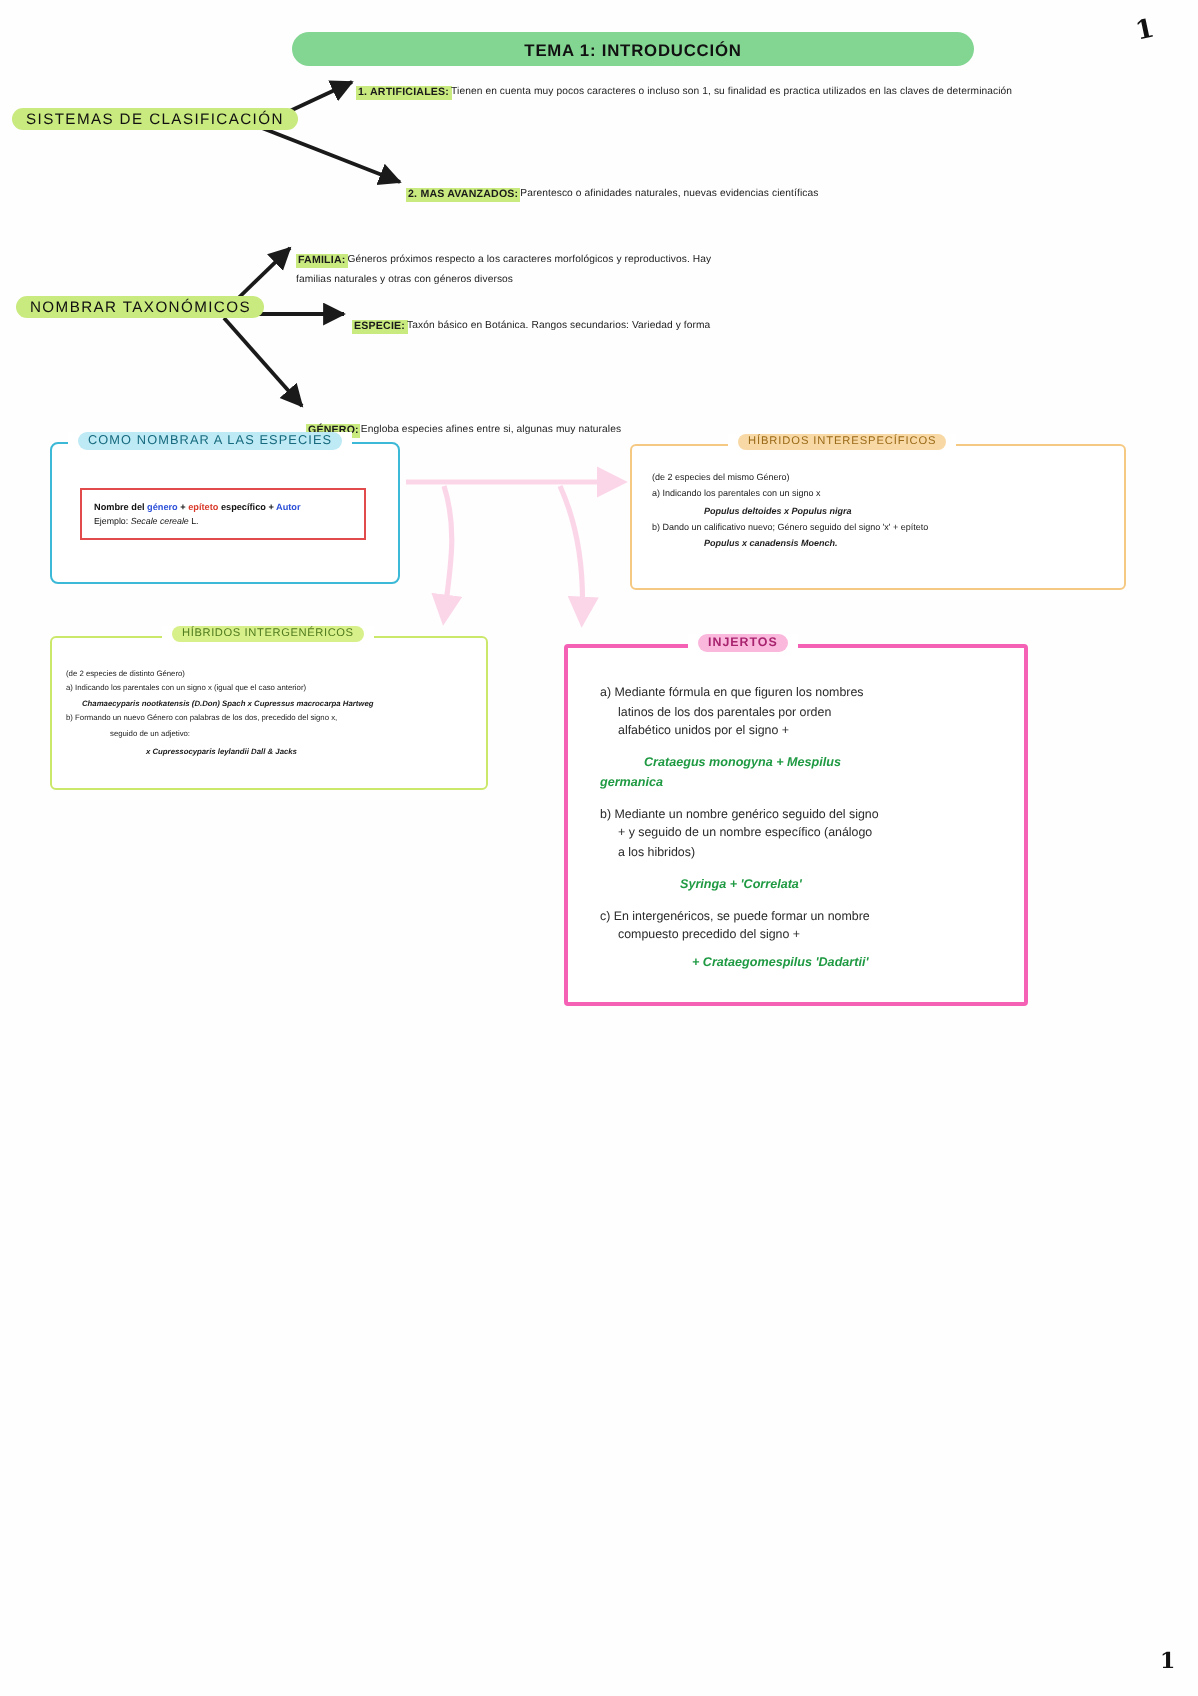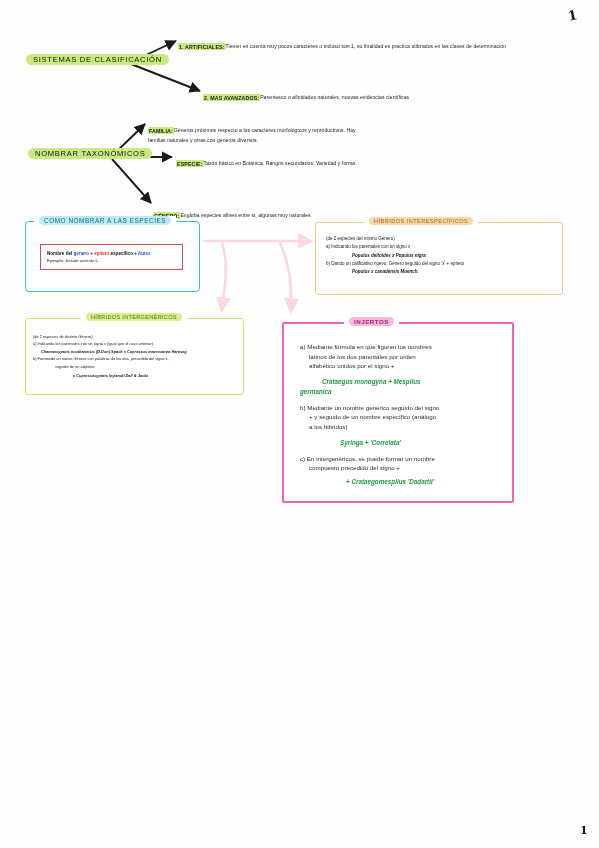--- a/index.html
+++ b/index.html
@@ -65,21 +65,20 @@
     border-radius: 8px;
     background: #c9ea7e;
     display: inline-flex;
     align-items: center;
     justify-content: center;
     font-size: 7.6px;
     letter-spacing: 0.7px;
     color: #111;
     white-space: nowrap;
     padding: 1px 7px;
-    margin-left: 20px;
   }
 
   
   #arrow-layer {
     position: absolute;
     left: 0; top: 0;
     width: 599px; height: 848px;
     pointer-events: none;
   }
 
@@ -225,20 +224,23 @@
   .flowtext { position: absolute; }
 </style>
 </head>
 <body>
 
 <div class="page">
 
   <div class="pagenum" id="pagenum-top">1</div>
   <div class="pagenum" id="pagenum-bottom">1</div>
 
+  <div class="abs" id="title-banner">
+    <span class="txt">TEMA 1: INTRODUCCIÓN</span>
+  </div>
 
   <svg id="arrow-layer" viewBox="0 0 599 848">
     <defs>
       <marker id="ah-black" markerWidth="7" markerHeight="7" refX="5.5" refY="3" orient="auto">
         <path d="M0,0 L6,3 L0,6 z" fill="#1a1a1a"></path>
       </marker>
       <marker id="ah-pink" markerWidth="6" markerHeight="6" refX="4.5" refY="3" orient="auto">
         <path d="M0,0 L6,3 L0,6 z" fill="#fbd6e8"></path>
       </marker>
     </defs>

